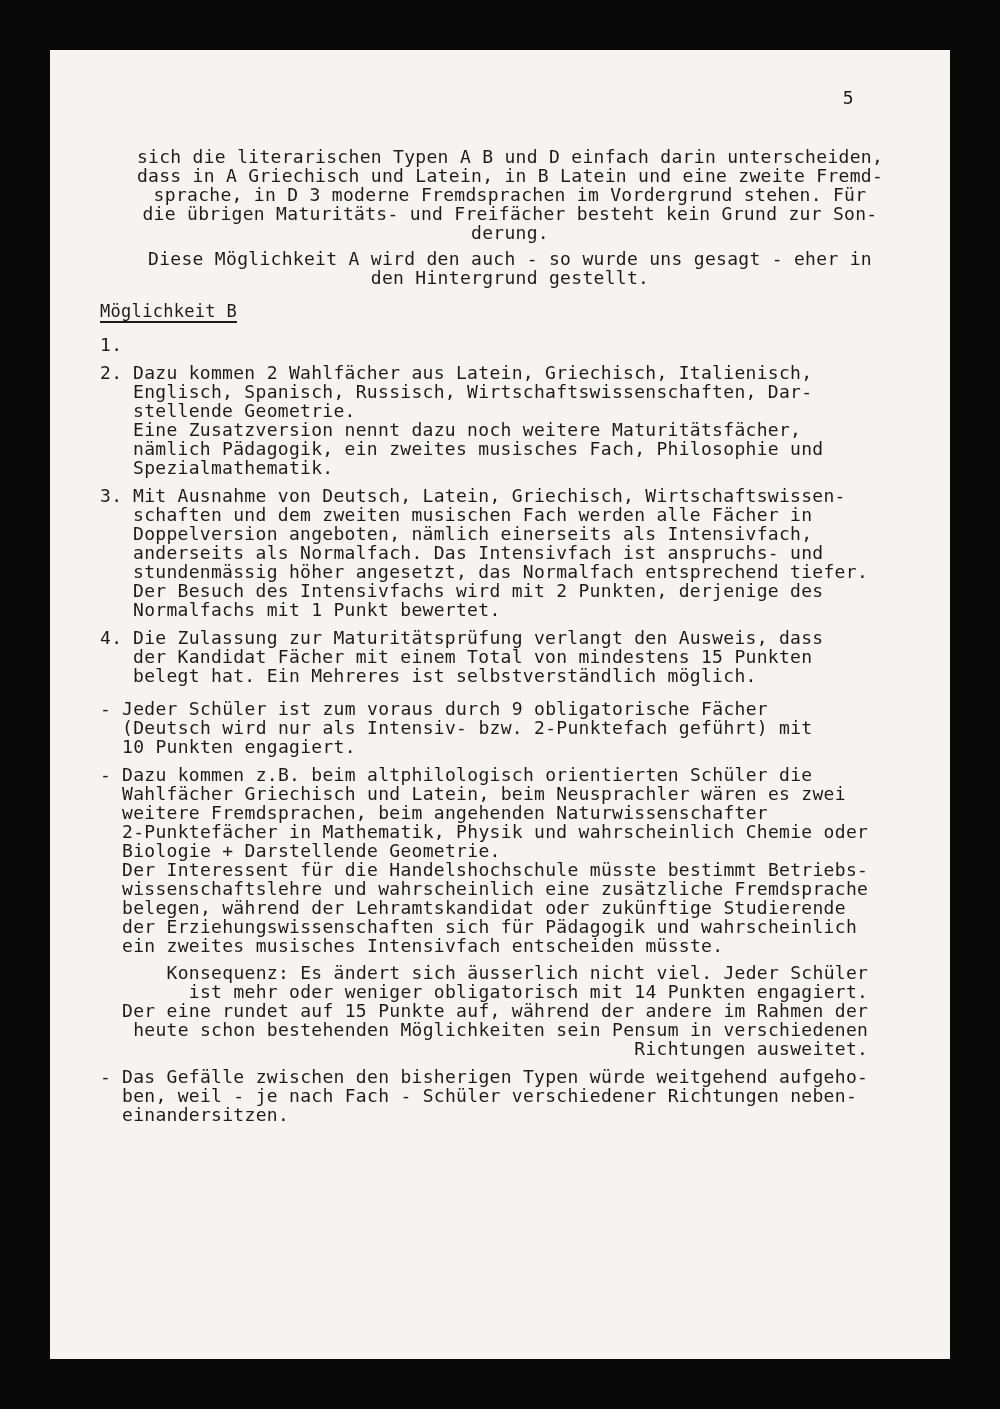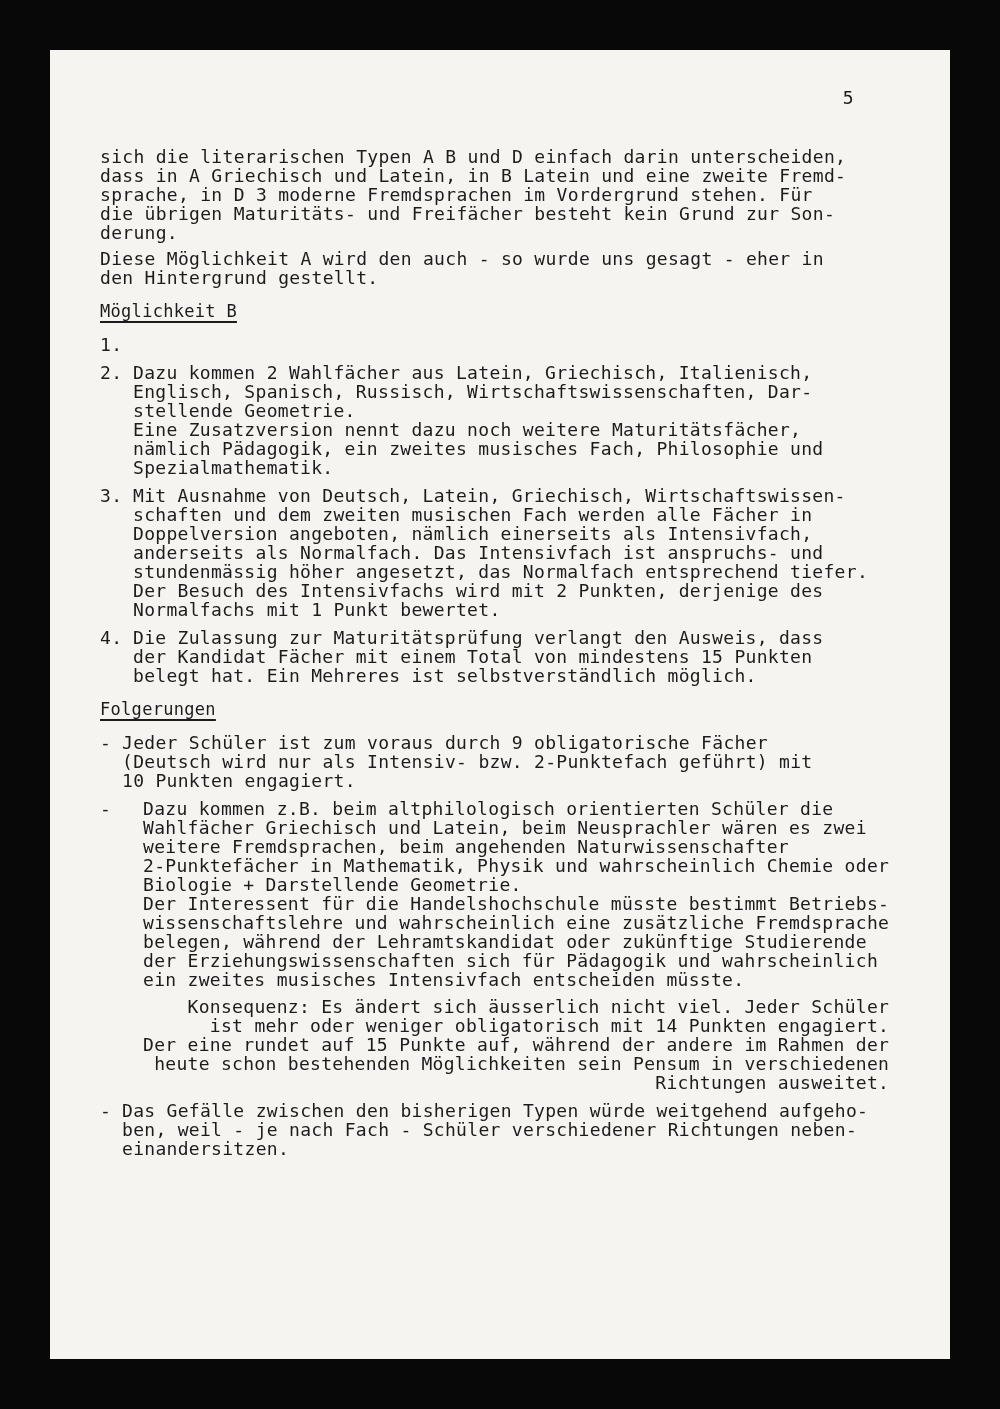--- a/index.html
+++ b/index.html
@@ -26,20 +26,21 @@
   }
   .page-number {
     text-align: right;
     padding-right: 66px;
     height: 19px;
   }
   .doc-body { margin-top: 40px; }
   .para {
     white-space: pre;
     margin-top: 7px;
+    text-align: center;
   }
   .para.first { margin-top: 0; }
   .heading {
     font-size: 17px;
     font-weight: normal;
     margin-top: 15px;
     text-decoration: underline;
     text-underline-offset: 4px;
     text-decoration-thickness: 1.5px;
   }
@@ -48,21 +49,21 @@
     align-items: flex-start;
     margin-top: 9px;
   }
   .list-item.after-heading { margin-top: 14px; }
   .marker {
     flex: 0 0 auto;
     width: 33px;
     white-space: pre;
   }
   .marker.dash { width: 22px; }
-  .item-body { display: flex; flex-direction: column; margin-left: 21px; }
+  .item-body { display: flex; flex-direction: column; }
   .item-text { white-space: pre; display: block; }
   .item-text.continuation { margin-top: 8px; text-align: right; }
 </style>
 </head>
 <body>
 
 <div class="scan-page">
 
   <div class="page-number">5</div>
 
@@ -103,21 +104,20 @@
 Normalfachs mit 1 Punkt bewertet.</span>
     </div>
 
     <div class="list-item">
       <span class="marker">4.</span>
       <span class="item-text">Die Zulassung zur Maturitätsprüfung verlangt den Ausweis, dass
 der Kandidat Fächer mit einem Total von mindestens 15 Punkten
 belegt hat. Ein Mehreres ist selbstverständlich möglich.</span>
     </div>
 
-    <h2 class="heading">Folgerungen</h2>
 
     <div class="list-item after-heading">
       <span class="marker dash">-</span>
       <span class="item-text">Jeder Schüler ist zum voraus durch 9 obligatorische Fächer
 (Deutsch wird nur als Intensiv- bzw. 2-Punktefach geführt) mit
 10 Punkten engagiert.</span>
     </div>
 
     <div class="list-item">
       <span class="marker dash">-</span>

